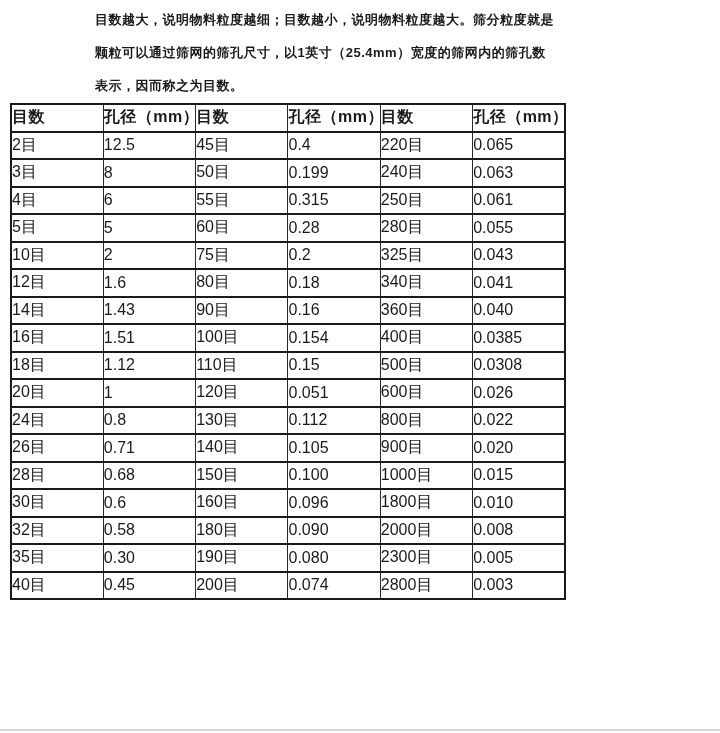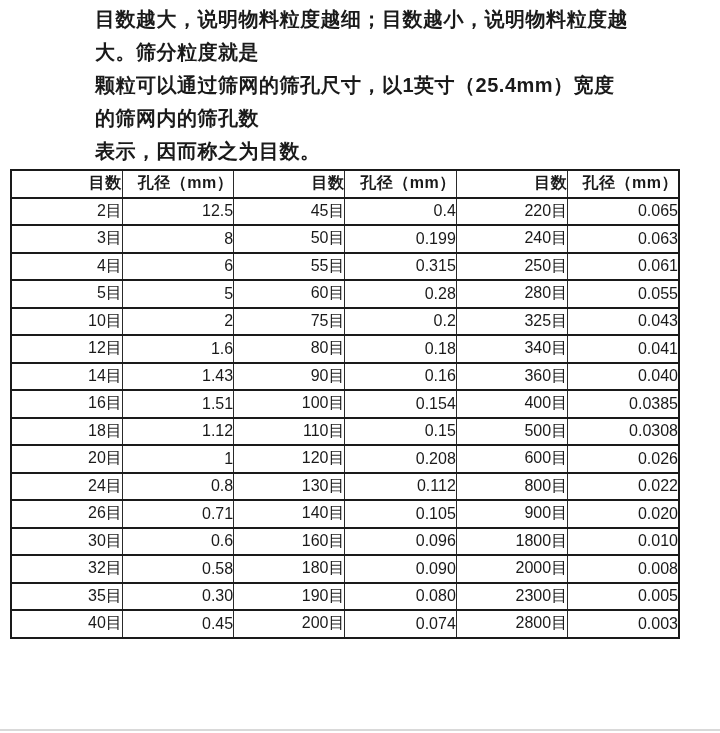--- a/index.html
+++ b/index.html
@@ -11,32 +11,32 @@
     width: 720px;
     height: 733px;
     position: relative;
     font-family: "Liberation Sans", "DejaVu Sans", sans-serif;
     color: #1a1a1a;
     overflow: hidden;
   }
   .intro {
     margin: 3px 0 0 95px;
     width: 540px;
-    font-size: 20px;
+    font-size: 13px;
     font-weight: bold;
     line-height: 33px;
     letter-spacing: 0.5px;
     color: #1a1a1a;
   }
   table.mesh-table {
     border-collapse: collapse;
     table-layout: fixed;
-    width: 670px;
+    width: 556px;
     margin: 1px 10px 0 10px;
-    text-align: right;
+    text-align: left;
     font-size: 16px;
     border: 2px solid #1a1a1a;
   }
   table.mesh-table th,
   table.mesh-table td {
     border-left: 1px solid #2a2a2a;
     border-right: 1px solid #2a2a2a;
     border-top: 2px solid #1a1a1a;
     border-bottom: 2px solid #1a1a1a;
     height: 25.5px;
@@ -150,41 +150,49 @@
         <td>1.12</td>
         <td>110目</td>
         <td>0.15</td>
         <td>500目</td>
         <td>0.0308</td>
       </tr>
       <tr>
         <td>20目</td>
         <td>1</td>
         <td>120目</td>
-        <td>0.208</td>
+        <td>0.051</td>
         <td>600目</td>
         <td>0.026</td>
       </tr>
       <tr>
         <td>24目</td>
         <td>0.8</td>
         <td>130目</td>
         <td>0.112</td>
         <td>800目</td>
         <td>0.022</td>
       </tr>
       <tr>
         <td>26目</td>
         <td>0.71</td>
         <td>140目</td>
         <td>0.105</td>
         <td>900目</td>
         <td>0.020</td>
       </tr>
       <tr>
+        <td>28目</td>
+        <td>0.68</td>
+        <td>150目</td>
+        <td>0.100</td>
+        <td>1000目</td>
+        <td>0.015</td>
+      </tr>
+      <tr>
         <td>30目</td>
         <td>0.6</td>
         <td>160目</td>
         <td>0.096</td>
         <td>1800目</td>
         <td>0.010</td>
       </tr>
       <tr>
         <td>32目</td>
         <td>0.58</td>

